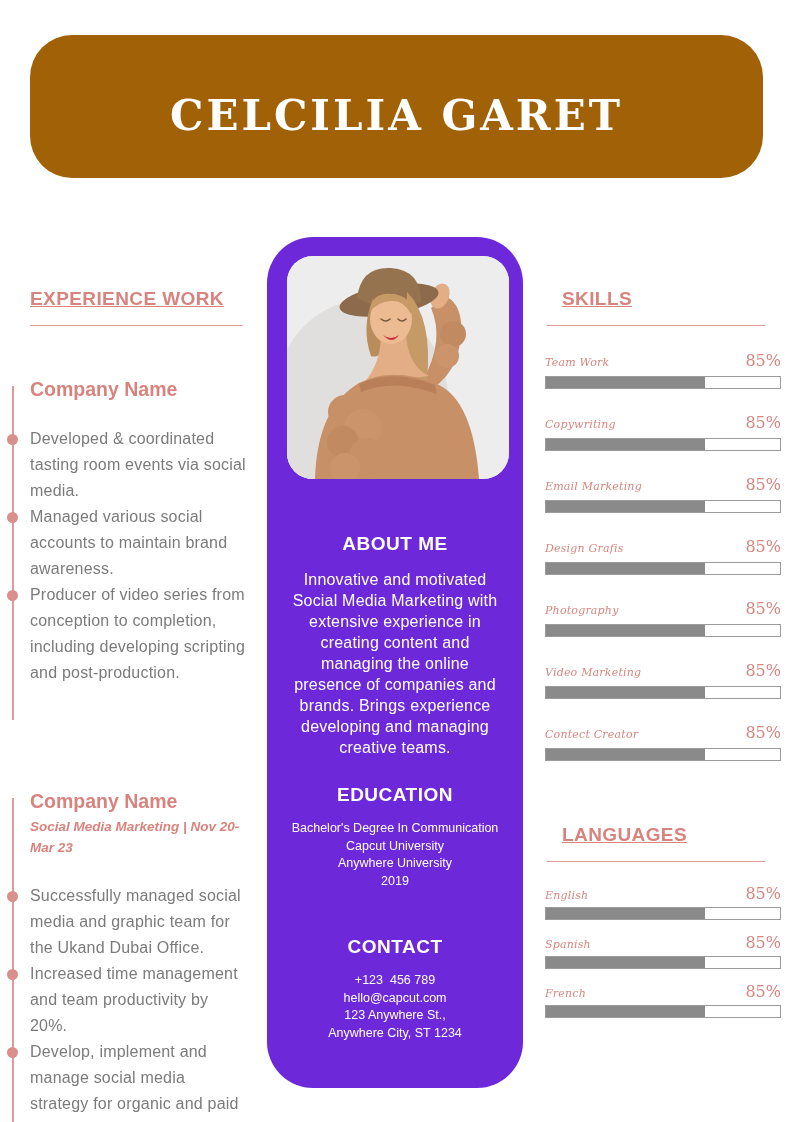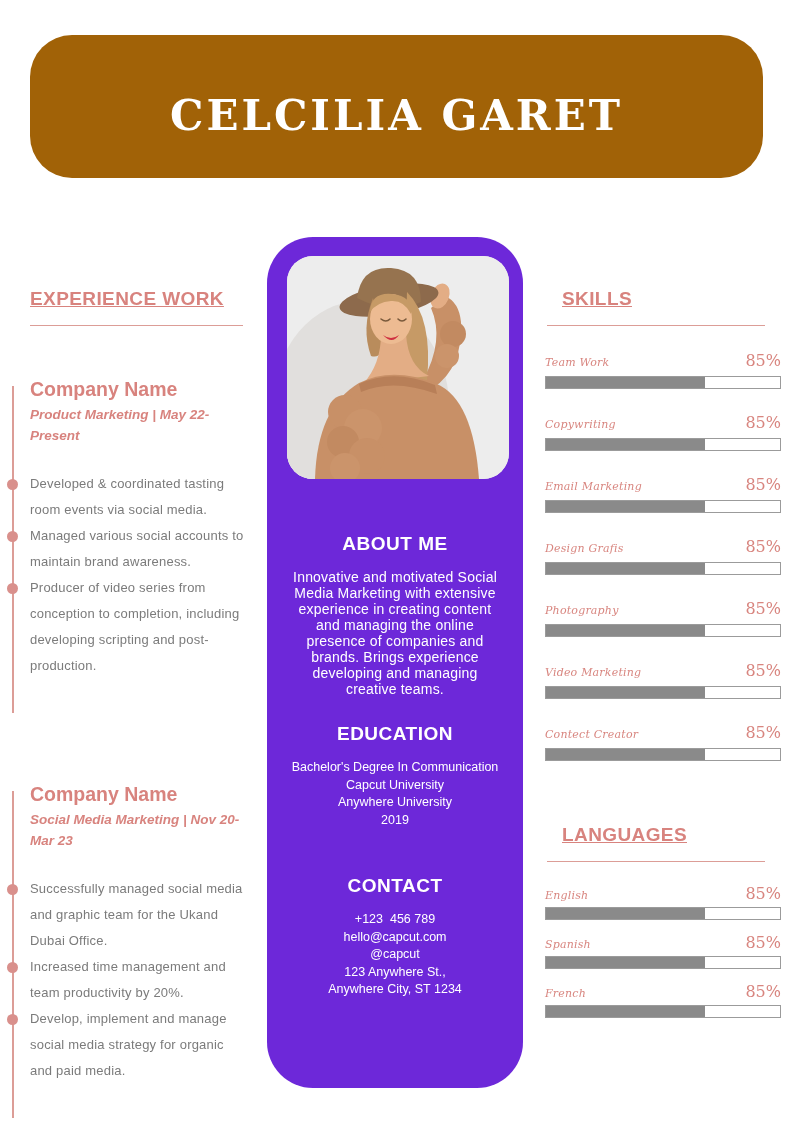--- a/index.html
+++ b/index.html
@@ -22,34 +22,34 @@
   .left-col{position:absolute;left:30px;top:288px;width:218px;}
   .left-col .rule{width:213px;}
   .job{position:relative;margin-top:52px;}
   .job.second{margin-top:104px;}
   .job::before{content:"";position:absolute;left:-18px;top:8px;bottom:-34px;width:2px;
                background:#dc9d97;}
   .company{font-size:19.5px;font-weight:bold;color:#d8837e;line-height:23px;}
   .job-meta{margin-top:3px;font-size:13.5px;font-weight:bold;font-style:italic;
             color:#d8837e;line-height:21px;}
   .bullets{list-style:none;margin:25px 0 0 0;padding:0;}
-  .bullet{position:relative;font-size:13px;color:#7b7b7b;line-height:26px;
+  .bullet{position:relative;font-size:16px;color:#7b7b7b;line-height:26px;
           letter-spacing:.2px;}
   .bullet::before{content:"";position:absolute;left:-23px;top:8px;width:11px;height:11px;
                   border-radius:50%;background:#d9908c;}
 
   
   .center-col{position:absolute;left:267px;top:237px;width:256px;height:851px;
               background:#6d28d9;border-radius:46px;color:#ffffff;text-align:center;}
   .photo{position:absolute;left:20px;top:19px;width:222px;height:223px;border-radius:26px;
          overflow:hidden;background:#ededed;}
   .photo svg{display:block;}
   .center-inner{padding-top:296px;}
   .center-title{font-size:19px;font-weight:bold;letter-spacing:.5px;}
-  .about-text{margin:14px 24px 0 24px;font-size:14px;line-height:16px;letter-spacing:.2px;}
+  .about-text{margin:14px 24px 0 24px;font-size:16px;line-height:21px;letter-spacing:.2px;}
   .edu-title{margin-top:26px;}
   .stack{margin-top:14px;font-size:12.5px;line-height:17.5px;}
   .stack div{white-space:pre-wrap;}
   .contact-title{margin-top:46px;text-align:center;}
 
   
   .right-col{position:absolute;left:545px;top:288px;width:236px;}
   .right-col .sec-title{margin-left:17px;}
   .right-col .rule{width:218px;margin-left:2px;}
   .meter-list{margin-top:25px;}
@@ -74,21 +74,20 @@
     <div class="name">CELCILIA GARET</div>
     <div class="subtitle">SOCIAL MEDIA MARKETING</div>
   </div>
 
   <div class="left-col">
     <div class="sec-title">EXPERIENCE WORK</div>
     <hr class="rule">
 
     <div class="job">
       <div class="company">Company Name</div>
-      <div class="job-meta">Product Marketing | May 22-Present</div>
       <ul class="bullets">
           <li class="bullet">Developed &amp; coordinated tasting room events via social media.</li>
           <li class="bullet">Managed various social accounts to maintain brand awareness.</li>
           <li class="bullet">Producer of video series from conception to completion, including developing scripting and post-production.</li>
         </ul>
     </div>
 
     <div class="job second">
       <div class="company">Company Name</div>
       <div class="job-meta">Social Media Marketing | Nov 20-Mar 23</div>
@@ -153,21 +152,20 @@
           <div>Bachelor's Degree In Communication</div>
           <div>Capcut University</div>
           <div>Anywhere University</div>
           <div>2019</div>
         </div>
 
       <div class="center-title contact-title">CONTACT</div>
       <div class="stack">
           <div>+123  456 789</div>
           <div>hello@capcut.com</div>
-          <div>@capcut</div>
           <div>123 Anywhere St.,</div>
           <div>Anywhere City, ST 1234</div>
         </div>
     </div>
   </div>
 
   <div class="right-col">
     <div class="sec-title">SKILLS</div>
     <hr class="rule">
 

